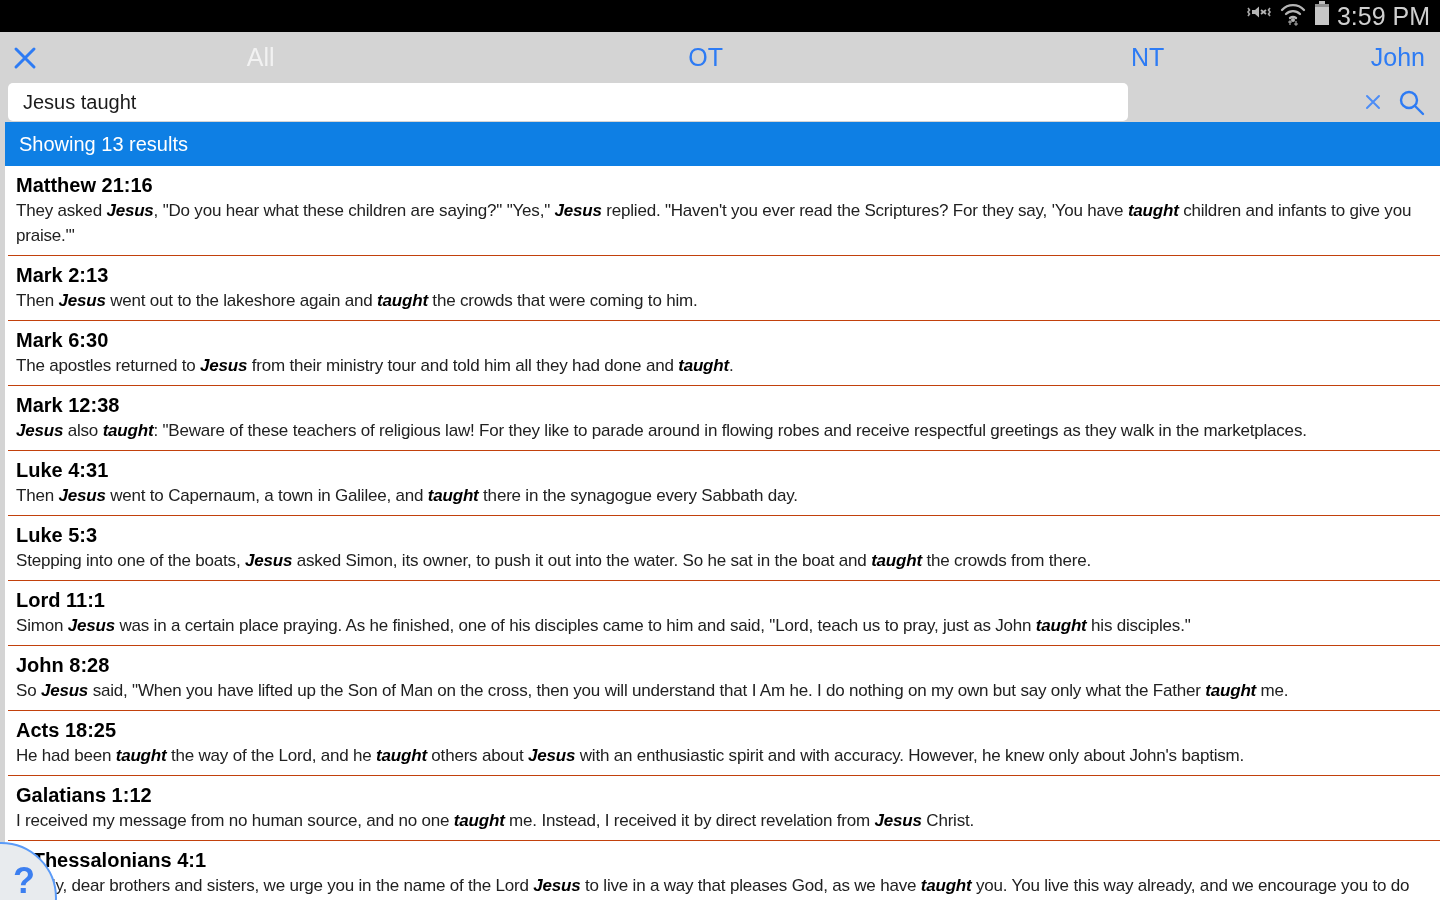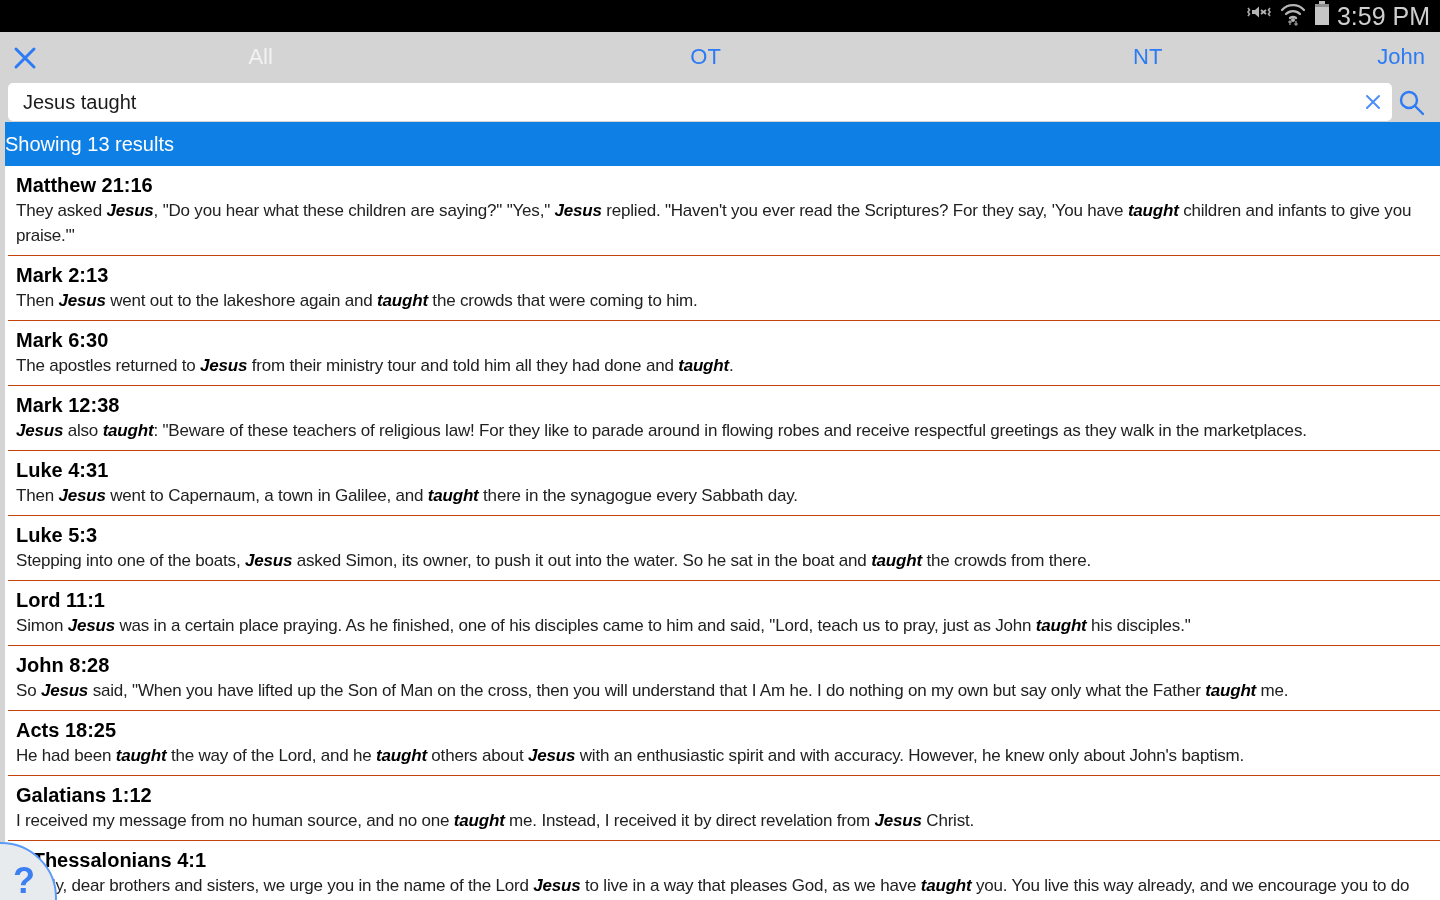--- a/index.html
+++ b/index.html
@@ -14,39 +14,39 @@
 
   
   .statusbar{ height:32px; background:#000; display:flex; 
     justify-content:flex-end; padding-right:10px; gap:7px; }
   .statusbar svg{ display:block; }
   .status-time{ color:#cfcfcf; font-size:25px; line-height:32px; letter-spacing:0; }
 
   
   .navbar{ position:relative; height:50px; background:var(--navbg); }
   .close-btn{ position:absolute; left:12px; top:13px; width:26px; height:26px; cursor:pointer; }
-  .tab{ position:absolute; top:0; line-height:50px; font-size:22px; color:var(--accent);
+  .tab{ position:absolute; top:0; line-height:50px; font-size:25px; color:var(--accent);
     transform:translateX(-50%); cursor:pointer; }
   .tab.selected{ color:#f2f2f2; }
   .tab-0{ left:18.1%; }
   .tab-1{ left:49.0%; }
   .tab-2{ left:79.7%; }
   .tab-3{ left:auto; right:15px; transform:none; }
 
   
   .searchrow{ position:relative; height:40px; background:var(--navbg); }
-  .search-field{ position:absolute; left:8px; top:1px; width:1384px; height:38px;
+  .search-field{ position:absolute; left:8px; top:1px; width:1120px; height:38px;
     background:#fff; border:none; border-radius:5px; font-size:20px; color:#1b1b1b;
     padding:0 37px 0 15px; outline:none; font-family:inherit; }
   .clear-btn{ position:absolute; left:1363px; top:10px; width:20px; height:20px; cursor:pointer; }
   .search-btn{ position:absolute; left:1398px; top:7px; width:27px; height:27px; cursor:pointer; }
 
   
   .banner{ margin-left:5px; height:44px; background:var(--banner); color:#fff;
-    font-size:20px; line-height:44px; }
+    font-size:20px; line-height:44px; padding-left:14px; }
 
   
   .left-gutter{ position:fixed; left:0; top:122px; width:5px; height:778px;
     background:#d4d4d4; z-index:2; }
   .results{ margin-left:5px; padding-left:3px; background:#fff; }
   .result-row{ border-bottom:1px solid #c2410c; padding:7px 14px 7px 8px; cursor:pointer; }
   .result-ref{ font-size:20px; font-weight:bold; color:#000; line-height:25px; }
   .result-body{ font-size:17px; color:#212121; line-height:25px; letter-spacing:-0.2px; }
   .result-body b{ color:#000;font-style:italic; }
 

